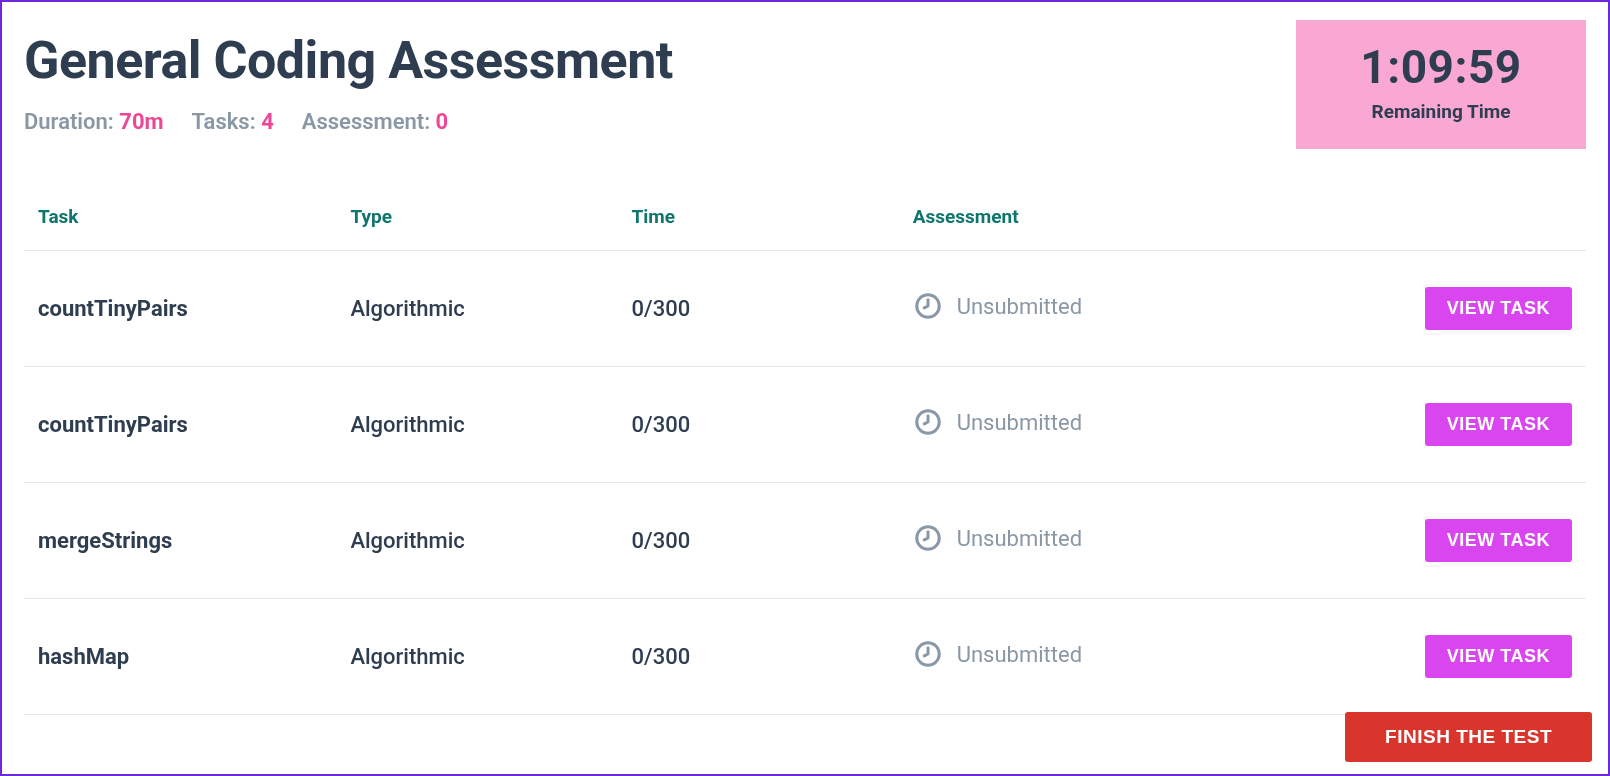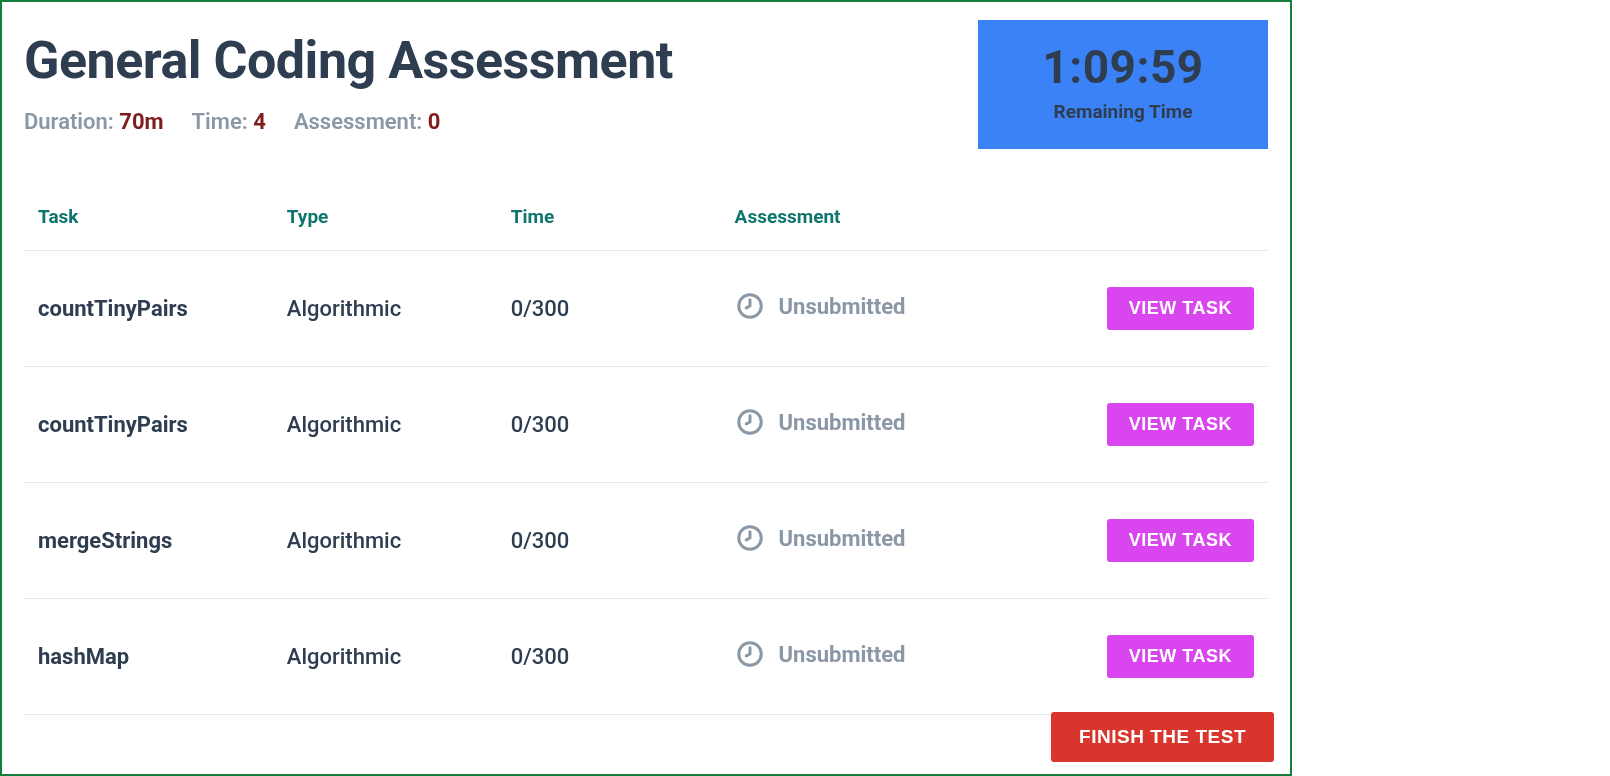--- a/index.html
+++ b/index.html
@@ -1,20 +1,20 @@
 <!DOCTYPE html>
 <html><head>
 <meta charset="utf-8">
 <style>
   * { box-sizing: border-box; margin: 0; padding: 0; }
   html, body { width: 1610px; height: 776px; font-family: -apple-system, BlinkMacSystemFont, "Segoe UI", Roboto, Helvetica, Arial, sans-serif; background: #fff; }
   .frame {
-    width: 1292px;
+    width: 1610px;
     height: 776px;
-    border: 2px solid #15803d;
+    border: 2px solid #6d28d9;
     position: relative;
     padding: 0;
   }
   .header-row {
     display: flex;
     justify-content: space-between;
     align-items: flex-start;
     padding: 18px 22px 0 22px;
   }
   .header-left { padding-top: 10px; }
@@ -26,23 +26,23 @@
     margin-bottom: 18px;
   }
   .meta-row {
     font-size: 22px;
     color: #8a97a5;
     font-weight: 600;
     display: flex;
     gap: 28px;
   }
   .meta-label { color: #8a97a5; }
-  .meta-val-strong { color: #7f1d1d; font-weight: 700; }
+  .meta-val-strong { color: #ec4899; font-weight: 700; }
   .timer-box {
-    background: #3b82f6;
+    background: #f9a8d4;
     padding: 20px 48px 26px 48px;
     text-align: center;
     min-width: 290px;
   }
   .timer-time {
     font-size: 46px;
     font-weight: 700;
     color: #2e3d50;
     letter-spacing: 0.5px;
   }
@@ -68,21 +68,21 @@
     border-bottom: 1px solid #e4e8ec;
   }
   .task-table tbody td {
     padding: 36px 14px;
     border-bottom: 1px solid #e4e8ec;
     font-size: 22px;
     vertical-align: middle;
   }
   .task-name { font-weight: 700; color: #2e3d50; }
   .task-type, .task-score { color: #2e3d50; font-weight: 500; }
-  .submitted-cell { color: #8a97a5; font-weight: 700; }
+  .submitted-cell { color: #8a97a5; font-weight: 400; }
   .submitted-wrap { display: inline-flex; align-items: center; gap: 14px; }
   .clock-icon {
     display: inline-flex;
     width: 30px; height: 30px;
   }
   .clock-icon svg { width: 30px; height: 30px; }
   .action-cell { text-align: right; padding-right: 6px; }
   .view-btn {
     background: #d946ef;
     color: #fff;
@@ -97,21 +97,21 @@
   .finish-btn {
     position: absolute;
     right: 16px;
     bottom: 12px;
     background: #d9352c;
     color: #fff;
     font-weight: 700;
     font-size: 19px;
     letter-spacing: 0.5px;
     border: none;
-    padding: 14px 28px;
+    padding: 14px 40px;
     border-radius: 3px;
     cursor: pointer;
   }
   .col-task { width: 20%; }
   .col-type { width: 18%; }
   .col-score { width: 18%; }
   .col-submitted { width: 28%; }
   .col-action { width: 16%; }
 </style>
 </head>
@@ -121,21 +121,21 @@
 
   <div class="header-row">
     <div class="header-left">
       <h1 class="page-title">General Coding Assessment</h1>
       <div class="meta-row">
         <span>
           <span class="meta-label">Duration:</span>
           <span class="meta-val-strong">70m</span>
         </span>
         <span>
-          <span class="meta-label">Time:</span>
+          <span class="meta-label">Tasks:</span>
           <span class="meta-val-strong">4</span>
         </span>
         <span>
           <span class="meta-label">Assessment:</span>
           <span class="meta-val-strong">0</span>
         </span>
       </div>
     </div>
     <div class="timer-box">
       <div class="timer-time">1:09:59</div>

